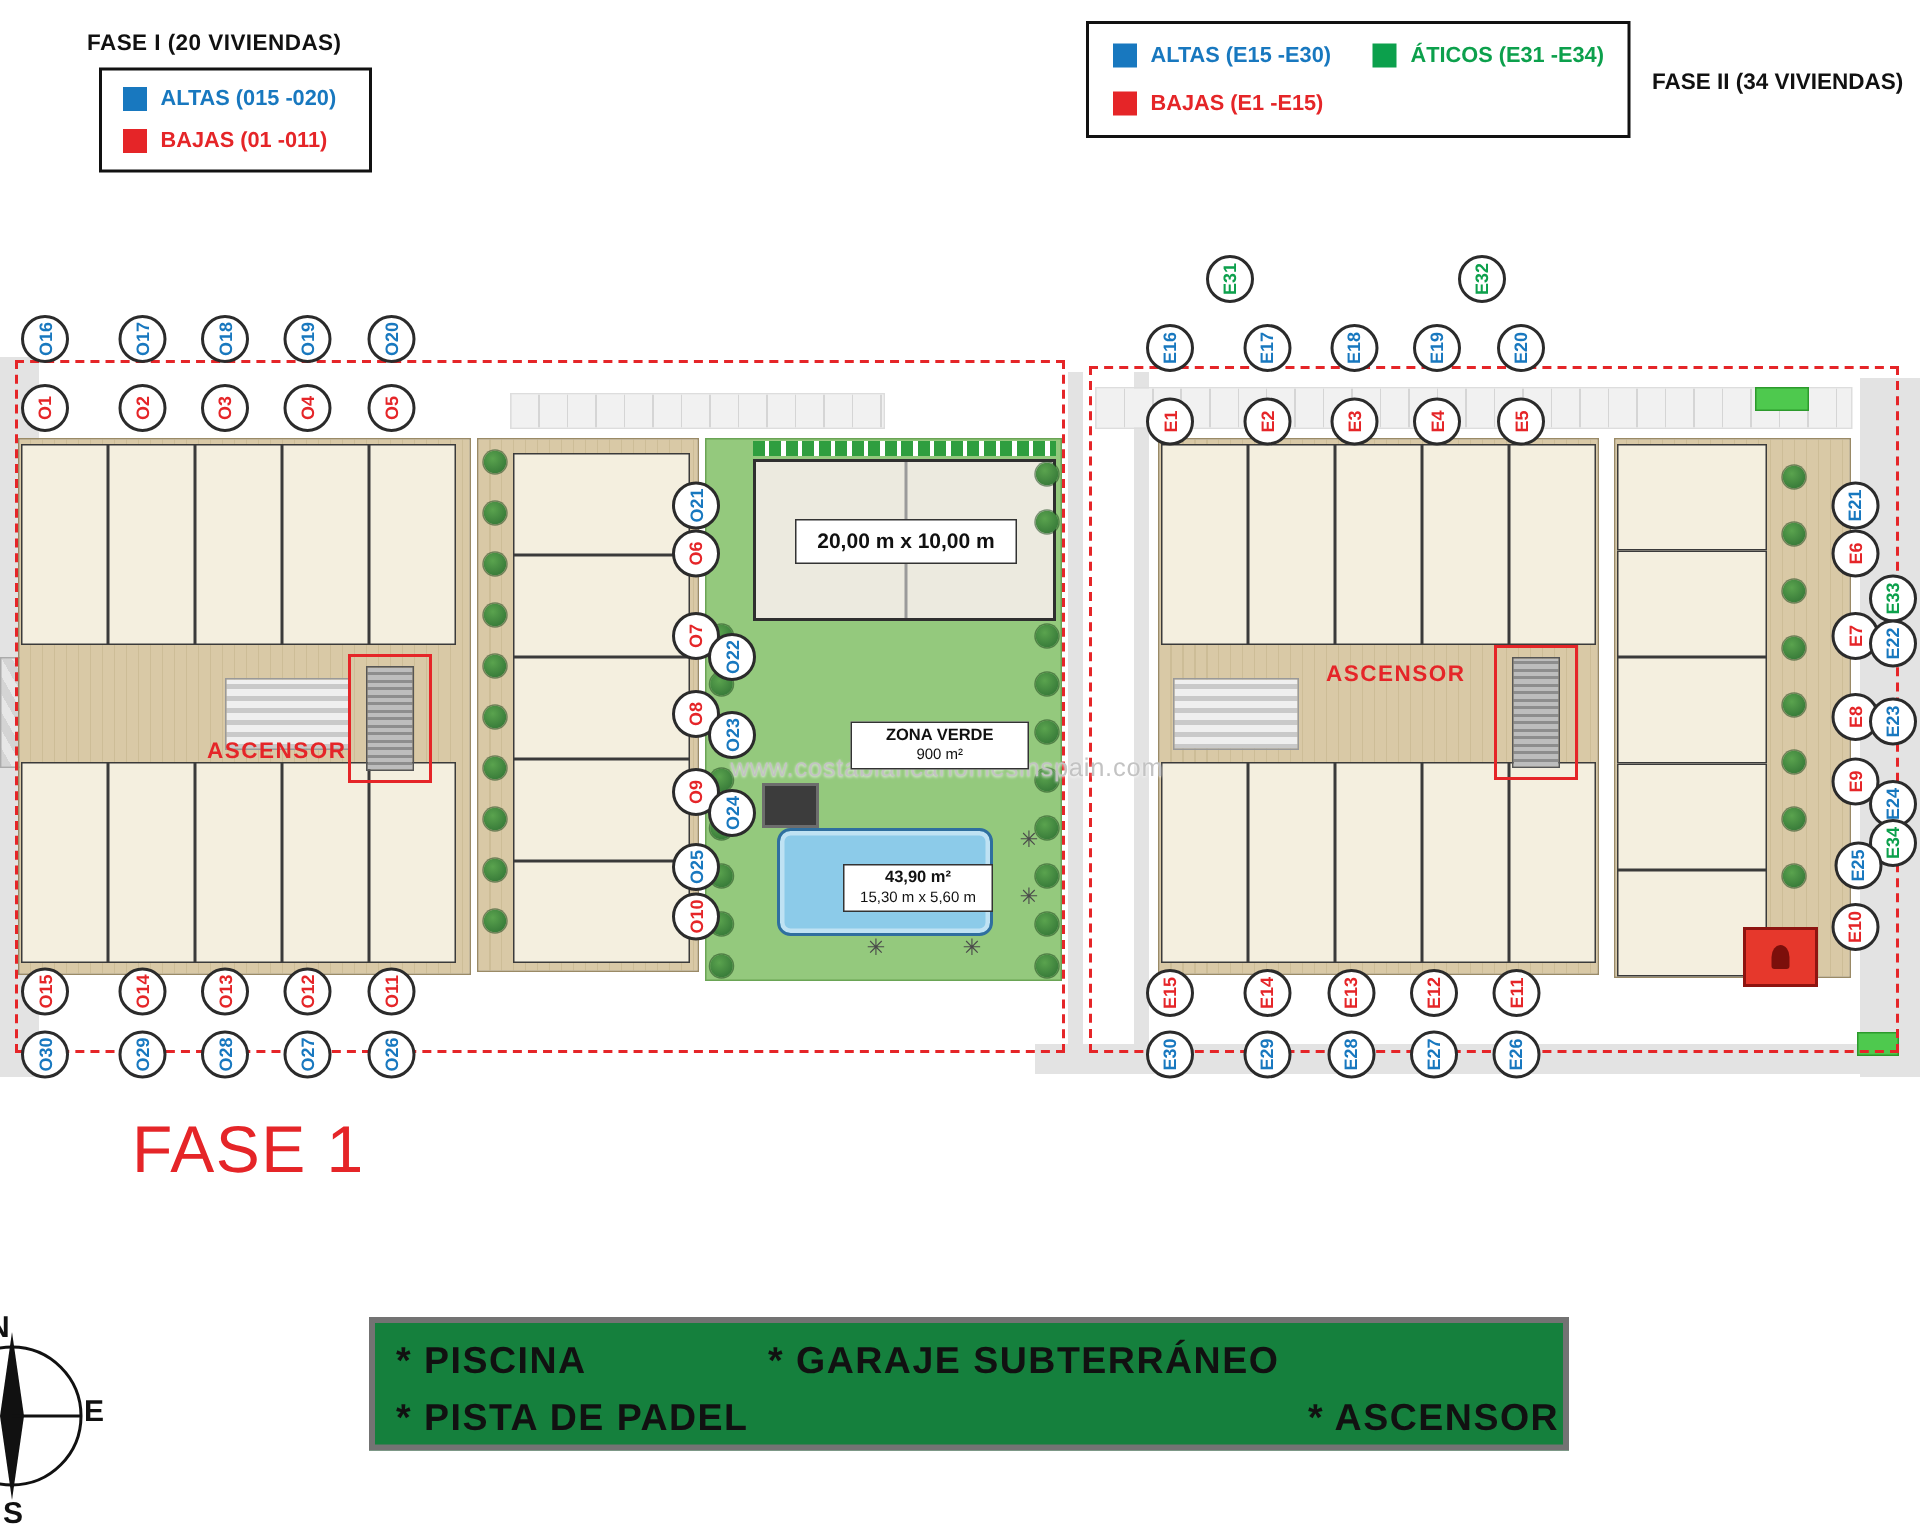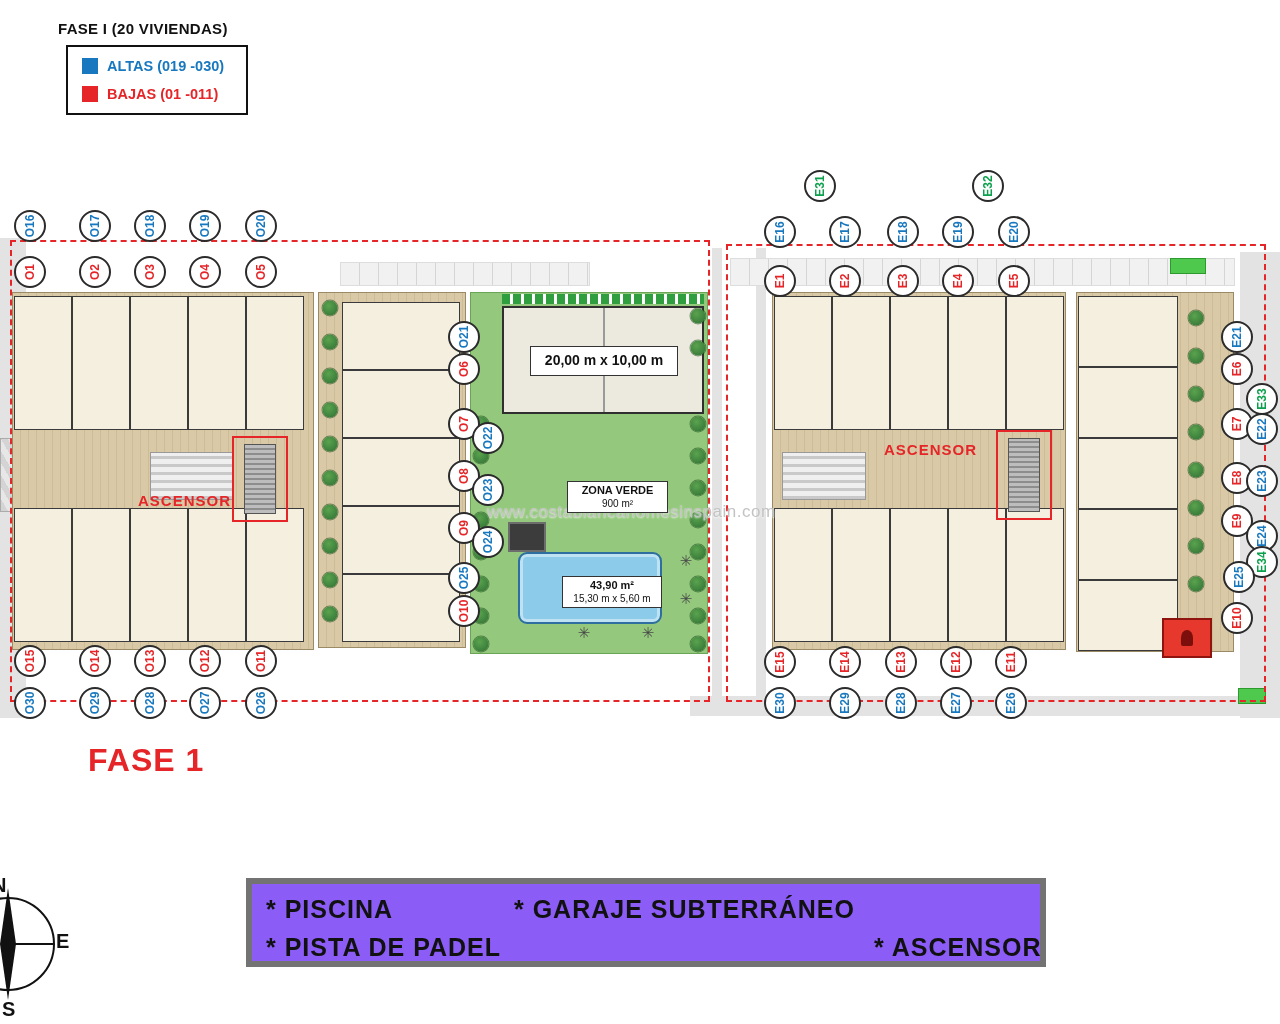--- a/index.html
+++ b/index.html
@@ -75,50 +75,67 @@
 
   
   .marker{position:absolute;width:32px;height:32px;border-radius:50%;background:#fff;border:2px solid #2b2b2b;
           display:flex;align-items:center;justify-content:center;z-index:9}
   .marker span{transform:rotate(-90deg);font-size:12px;font-weight:bold;white-space:nowrap}
   .marker.altas span{color:var(--c-altas)}
   .marker.bajas span{color:var(--c-bajas)}
   .marker.aticos span{color:var(--c-aticos)}
 
   
-  .fase-label{position:absolute;color:var(--c-bajas);font-size:32px;font-weight:bold;letter-spacing:1px;z-index:10}
+  .fase-label{position:absolute;color:var(--c-bajas);font-size:44px;font-weight:normal;letter-spacing:1px;z-index:10}
   .page-title{position:absolute;left:0;right:0;top:810px;text-align:center;font-size:34px;font-weight:bold;
               letter-spacing:2px;z-index:10}
-  .features{position:absolute;left:246px;top:878px;width:800px;height:89px;border:6px solid #737373;background:#8b5cf6;z-index:10}
+  .features{position:absolute;left:246px;top:878px;width:800px;height:89px;border:4px solid #737373;background:#15803d;z-index:10}
   .feat{position:absolute;font-size:25px;font-weight:bold;letter-spacing:1px;white-space:nowrap}
   .f-piscina{left:14px;top:11px} .f-garaje{left:262px;top:11px}
   .f-padel{left:14px;top:49px}   .f-parking{left:262px;top:49px} .f-ascensor{left:622px;top:49px}
   .compass{position:absolute;left:-38px;top:872px;width:150px;height:152px;z-index:10}
   .compass span{position:absolute;font-size:20px;font-weight:bold;color:#111}
   .c-n{left:30px;top:2px} .c-e{left:94px;top:58px} .c-s{left:40px;top:126px}
 </style>
 </head>
 <body>
 
 <div class="canvas">
 
   <div class="lg1">
     <div class="lg1-title">FASE I (20 VIVIENDAS)</div>
     <div class="lg1-box">
       <div class="lg-row">
         <span class="sw sw-blue"></span>
-        <span class="lg-txt t-blue">ALTAS (019 -030)</span>
+        <span class="lg-txt t-blue">ALTAS (015 -020)</span>
       </div>
       <div class="lg-row">
         <span class="sw sw-red"></span>
         <span class="lg-txt t-red">BAJAS (01 -011)</span>
       </div>
     </div>
   </div>
 
+  <div class="lg2">
+    <div class="lg2-box">
+      <div class="lg-row">
+        <span class="sw sw-blue"></span>
+        <span class="lg-txt t-blue">ALTAS (E15 -E30)</span>
+      </div>
+      <div class="lg-row">
+        <span class="sw sw-green"></span>
+        <span class="lg-txt t-green">ÁTICOS (E31 -E34)</span>
+      </div>
+      <div class="lg-row">
+        <span class="sw sw-red"></span>
+        <span class="lg-txt t-red">BAJAS (E1 -E15)</span>
+      </div>
+    </div>
+    <div class="lg2-title">FASE II (34 VIVIENDAS)</div>
+  </div>
 
   <div class="road" style="left:0;top:238px;width:26px;height:480px"></div>
   <div class="road" style="left:712px;top:248px;width:10px;height:462px"></div>
   <div class="road" style="left:756px;top:248px;width:10px;height:462px"></div>
   <div class="road" style="left:1240px;top:252px;width:40px;height:466px"></div>
   <div class="road" style="left:690px;top:696px;width:590px;height:20px"></div>
   <div class="walk" style="left:340px;top:262px;width:250px;height:24px"></div>
   <div class="walk" style="left:730px;top:258px;width:505px;height:28px"></div>
   <div class="drive" style="left:0;top:438px;width:125px;height:74px"></div>
   <div class="gpatch" style="left:1170px;top:258px;width:36px;height:16px"></div>
@@ -134,21 +151,21 @@
   <div class="ascensor" style="left:138px;top:492px">ASCENSOR</div>
 
   <div class="lawn" style="left:470px;top:292px;width:238px;height:362px"></div>
   <div class="hedge" style="left:502px;top:294px;width:202px"></div>
   <div class="court" style="left:502px;top:306px;width:202px;height:108px"></div>
   <div class="planlabel" style="left:530px;top:346px;width:148px;height:30px">
     <span class="lbl-court">20,00 m x 10,00 m</span>
   </div>
   <div class="pergola" style="left:508px;top:522px;width:38px;height:30px"></div>
   <div class="pool" style="left:518px;top:552px;width:144px;height:72px"></div>
-  <div class="planlabel" style="left:567px;top:481px;width:101px;height:32px">
+  <div class="planlabel" style="left:567px;top:481px;width:119px;height:32px">
     <span class="lbl-sm1">ZONA VERDE</span>
     <span class="lbl-sm2">900 m²</span>
   </div>
   <div class="planlabel" style="left:562px;top:576px;width:100px;height:32px">
     <span class="lbl-sm1">43,90 m²</span>
     <span class="lbl-sm2">15,30 m x 5,60 m</span>
   </div>
   <div class="watermark" style="left:487px;top:502px">www.costablancahomesinspain.com</div>
 
   <div class="deck" style="left:772px;top:292px;width:294px;height:358px"></div>

